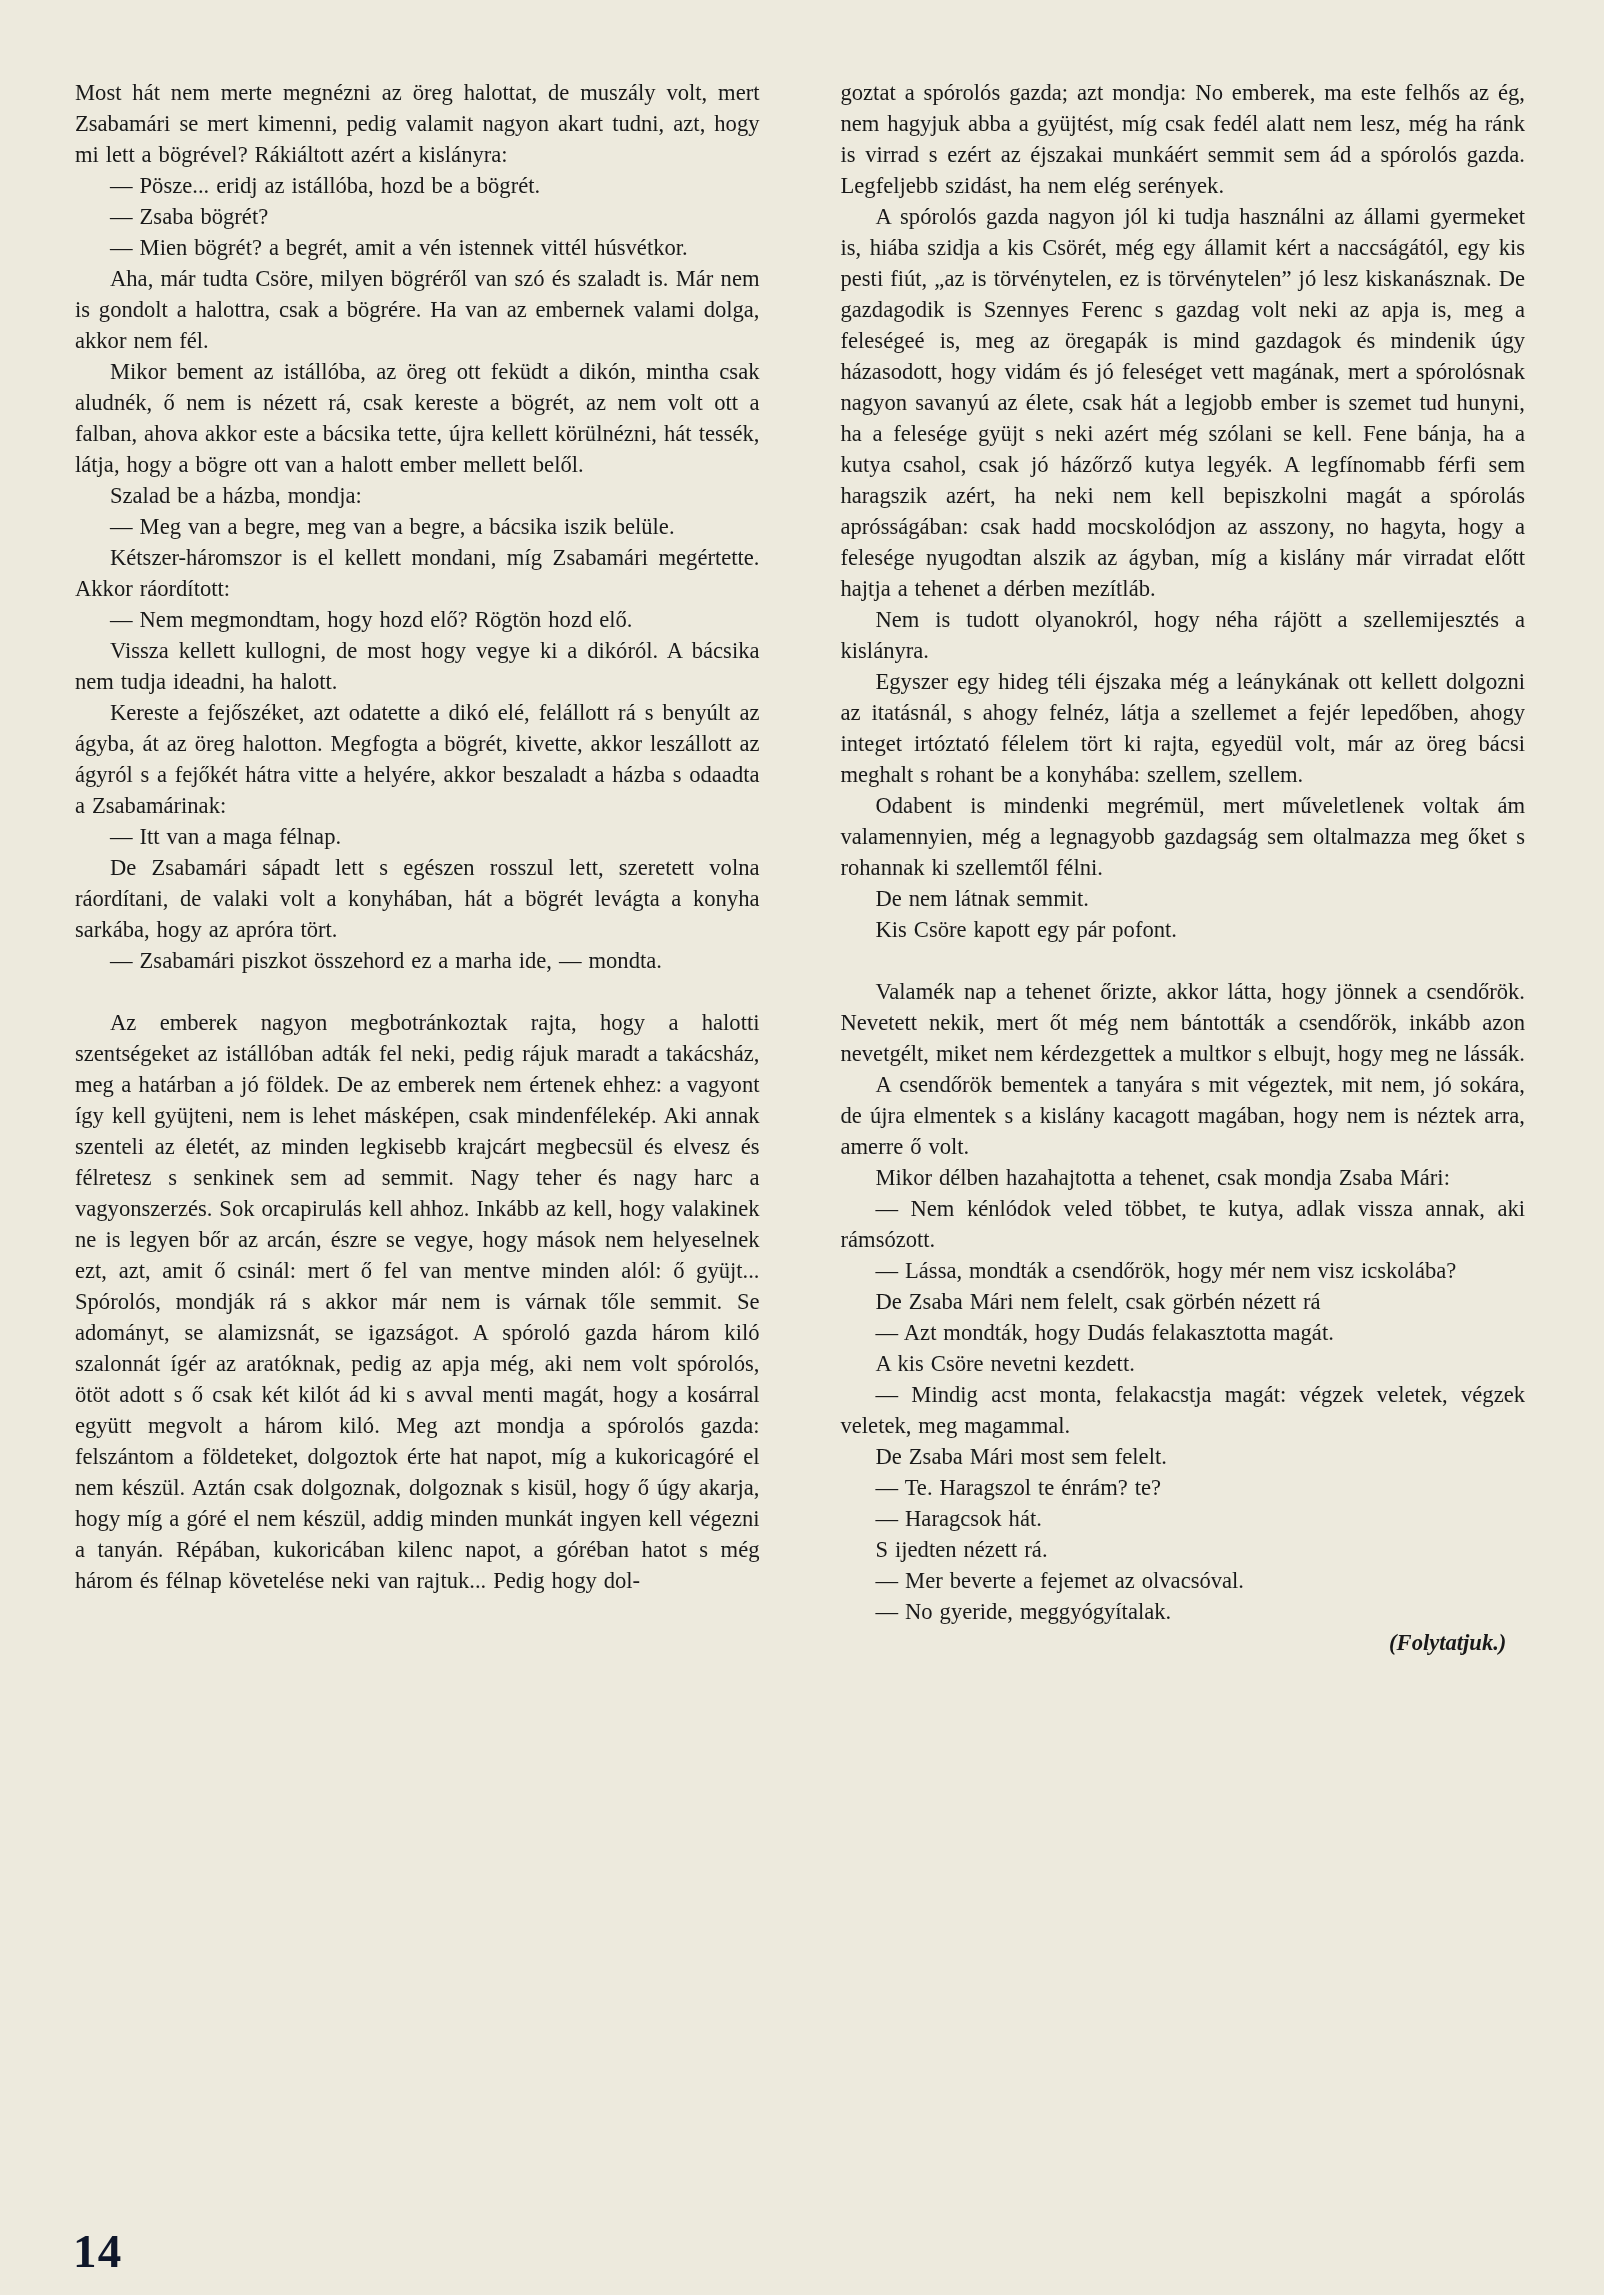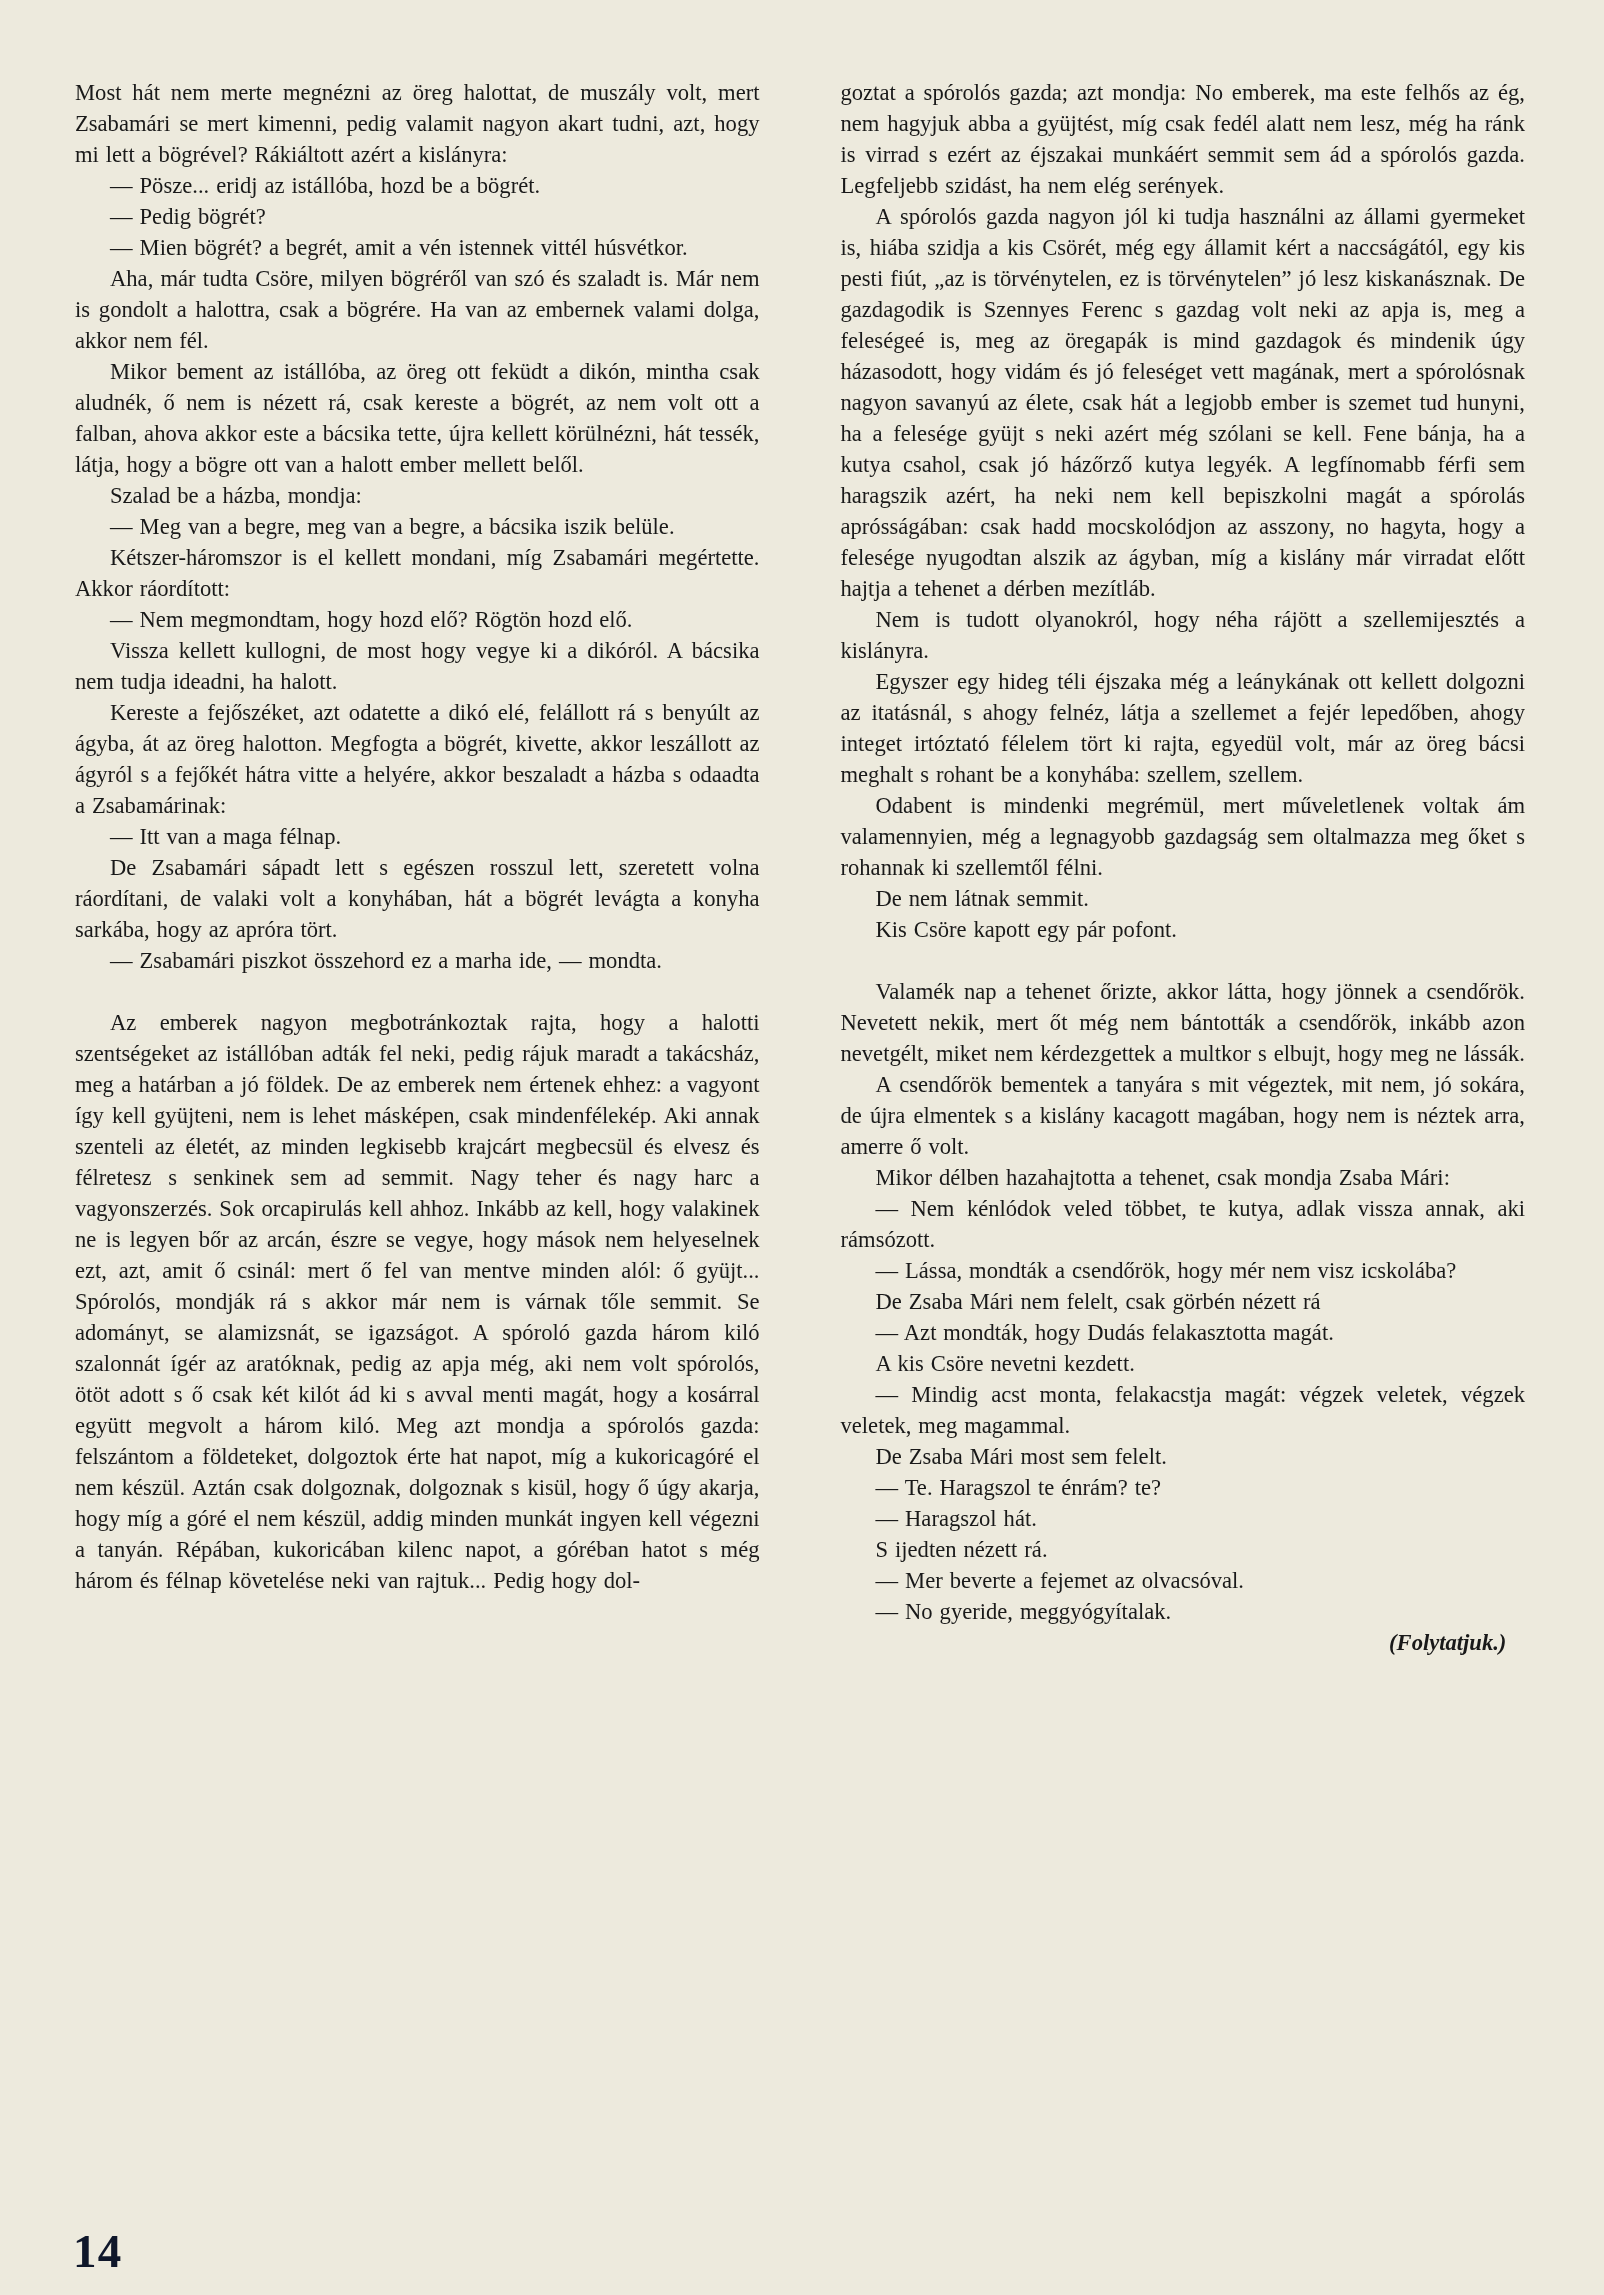--- a/index.html
+++ b/index.html
@@ -63,21 +63,21 @@
 </style>
 </head>
 <body>
 
 <div class="page">
   <div class="columns">
 
     <div class="col">
       <p class="noindent">Most hát nem merte megnézni az öreg halottat, de muszály volt, mert Zsabamári se mert kimenni, pedig valamit nagyon akart tudni, azt, hogy mi lett a bögrével? Rákiáltott azért a kislányra:</p>
       <p>— Pösze... eridj az istállóba, hozd be a bögrét.</p>
-      <p>— Pedig bögrét?</p>
+      <p>— Zsaba bögrét?</p>
       <p>— Mien bögrét? a begrét, amit a vén istennek vittél húsvétkor.</p>
       <p>Aha, már tudta Csöre, milyen bögréről van szó és szaladt is. Már nem is gondolt a halottra, csak a bögrére. Ha van az embernek valami dolga, akkor nem fél.</p>
       <p>Mikor bement az istállóba, az öreg ott feküdt a dikón, mintha csak aludnék, ő nem is nézett rá, csak kereste a bögrét, az nem volt ott a falban, ahova akkor este a bácsika tette, újra kellett körülnézni, hát tessék, látja, hogy a bögre ott van a halott ember mellett belől.</p>
       <p>Szalad be a házba, mondja:</p>
       <p>— Meg van a begre, meg van a begre, a bácsika iszik belüle.</p>
       <p>Kétszer-háromszor is el kellett mondani, míg Zsabamári megértette. Akkor ráordított:</p>
       <p>— Nem megmondtam, hogy hozd elő? Rögtön hozd elő.</p>
       <p>Vissza kellett kullogni, de most hogy vegye ki a dikóról. A bácsika nem tudja ideadni, ha halott.</p>
       <p>Kereste a fejőszéket, azt odatette a dikó elé, felállott rá s benyúlt az ágyba, át az öreg halotton. Megfogta a bögrét, kivette, akkor leszállott az ágyról s a fejőkét hátra vitte a helyére, akkor beszaladt a házba s odaadta a Zsabamárinak:</p>
       <p>— Itt van a maga félnap.</p>
@@ -98,21 +98,21 @@
       <p>A csendőrök bementek a tanyára s mit végeztek, mit nem, jó sokára, de újra elmentek s a kislány kacagott magában, hogy nem is néztek arra, amerre ő volt.</p>
       <p>Mikor délben hazahajtotta a tehenet, csak mondja Zsaba Mári:</p>
       <p>— Nem kénlódok veled többet, te kutya, adlak vissza annak, aki rámsózott.</p>
       <p>— Lássa, mondták a csendőrök, hogy mér nem visz icskolába?</p>
       <p>De Zsaba Mári nem felelt, csak görbén nézett rá</p>
       <p>— Azt mondták, hogy Dudás felakasztotta magát.</p>
       <p>A kis Csöre nevetni kezdett.</p>
       <p>— Mindig acst monta, felakacstja magát: végzek veletek, végzek veletek, meg magammal.</p>
       <p>De Zsaba Mári most sem felelt.</p>
       <p>— Te. Haragszol te énrám? te?</p>
-      <p>— Haragszol hát.</p>
+      <p>— Haragcsok hát.</p>
       <p>S ijedten nézett rá.</p>
       <p>— Mer beverte a fejemet az olvacsóval.</p>
       <p>— No gyeride, meggyógyítalak.</p>
       <p class="continuation-note">(Folytatjuk.)</p>
     </div>
 
   </div>
 
   <div class="page-number">14</div>
 </div>

